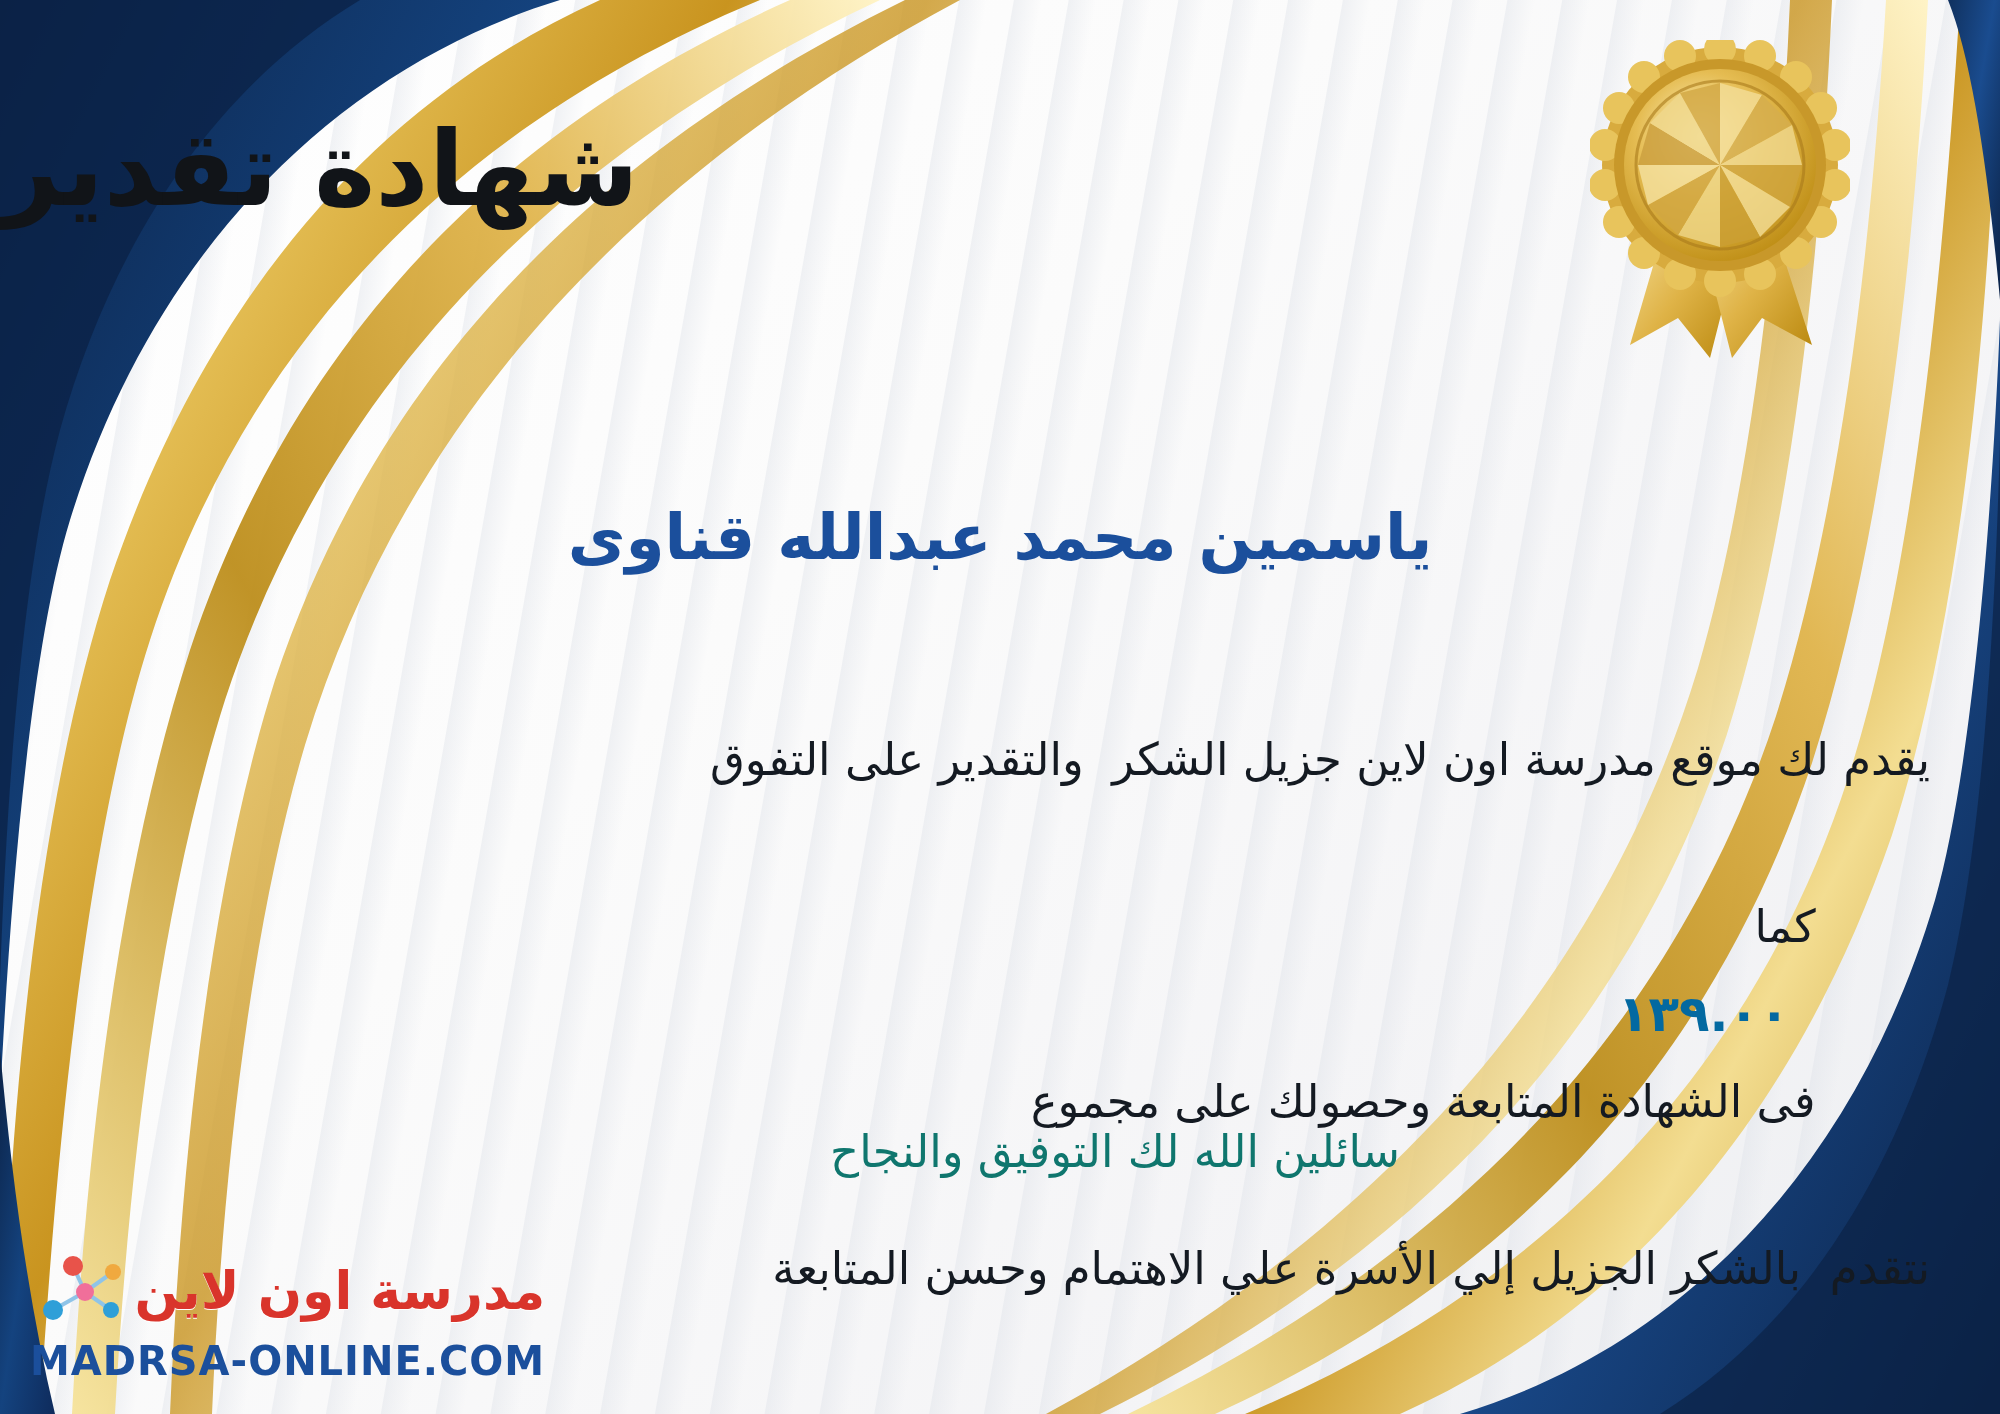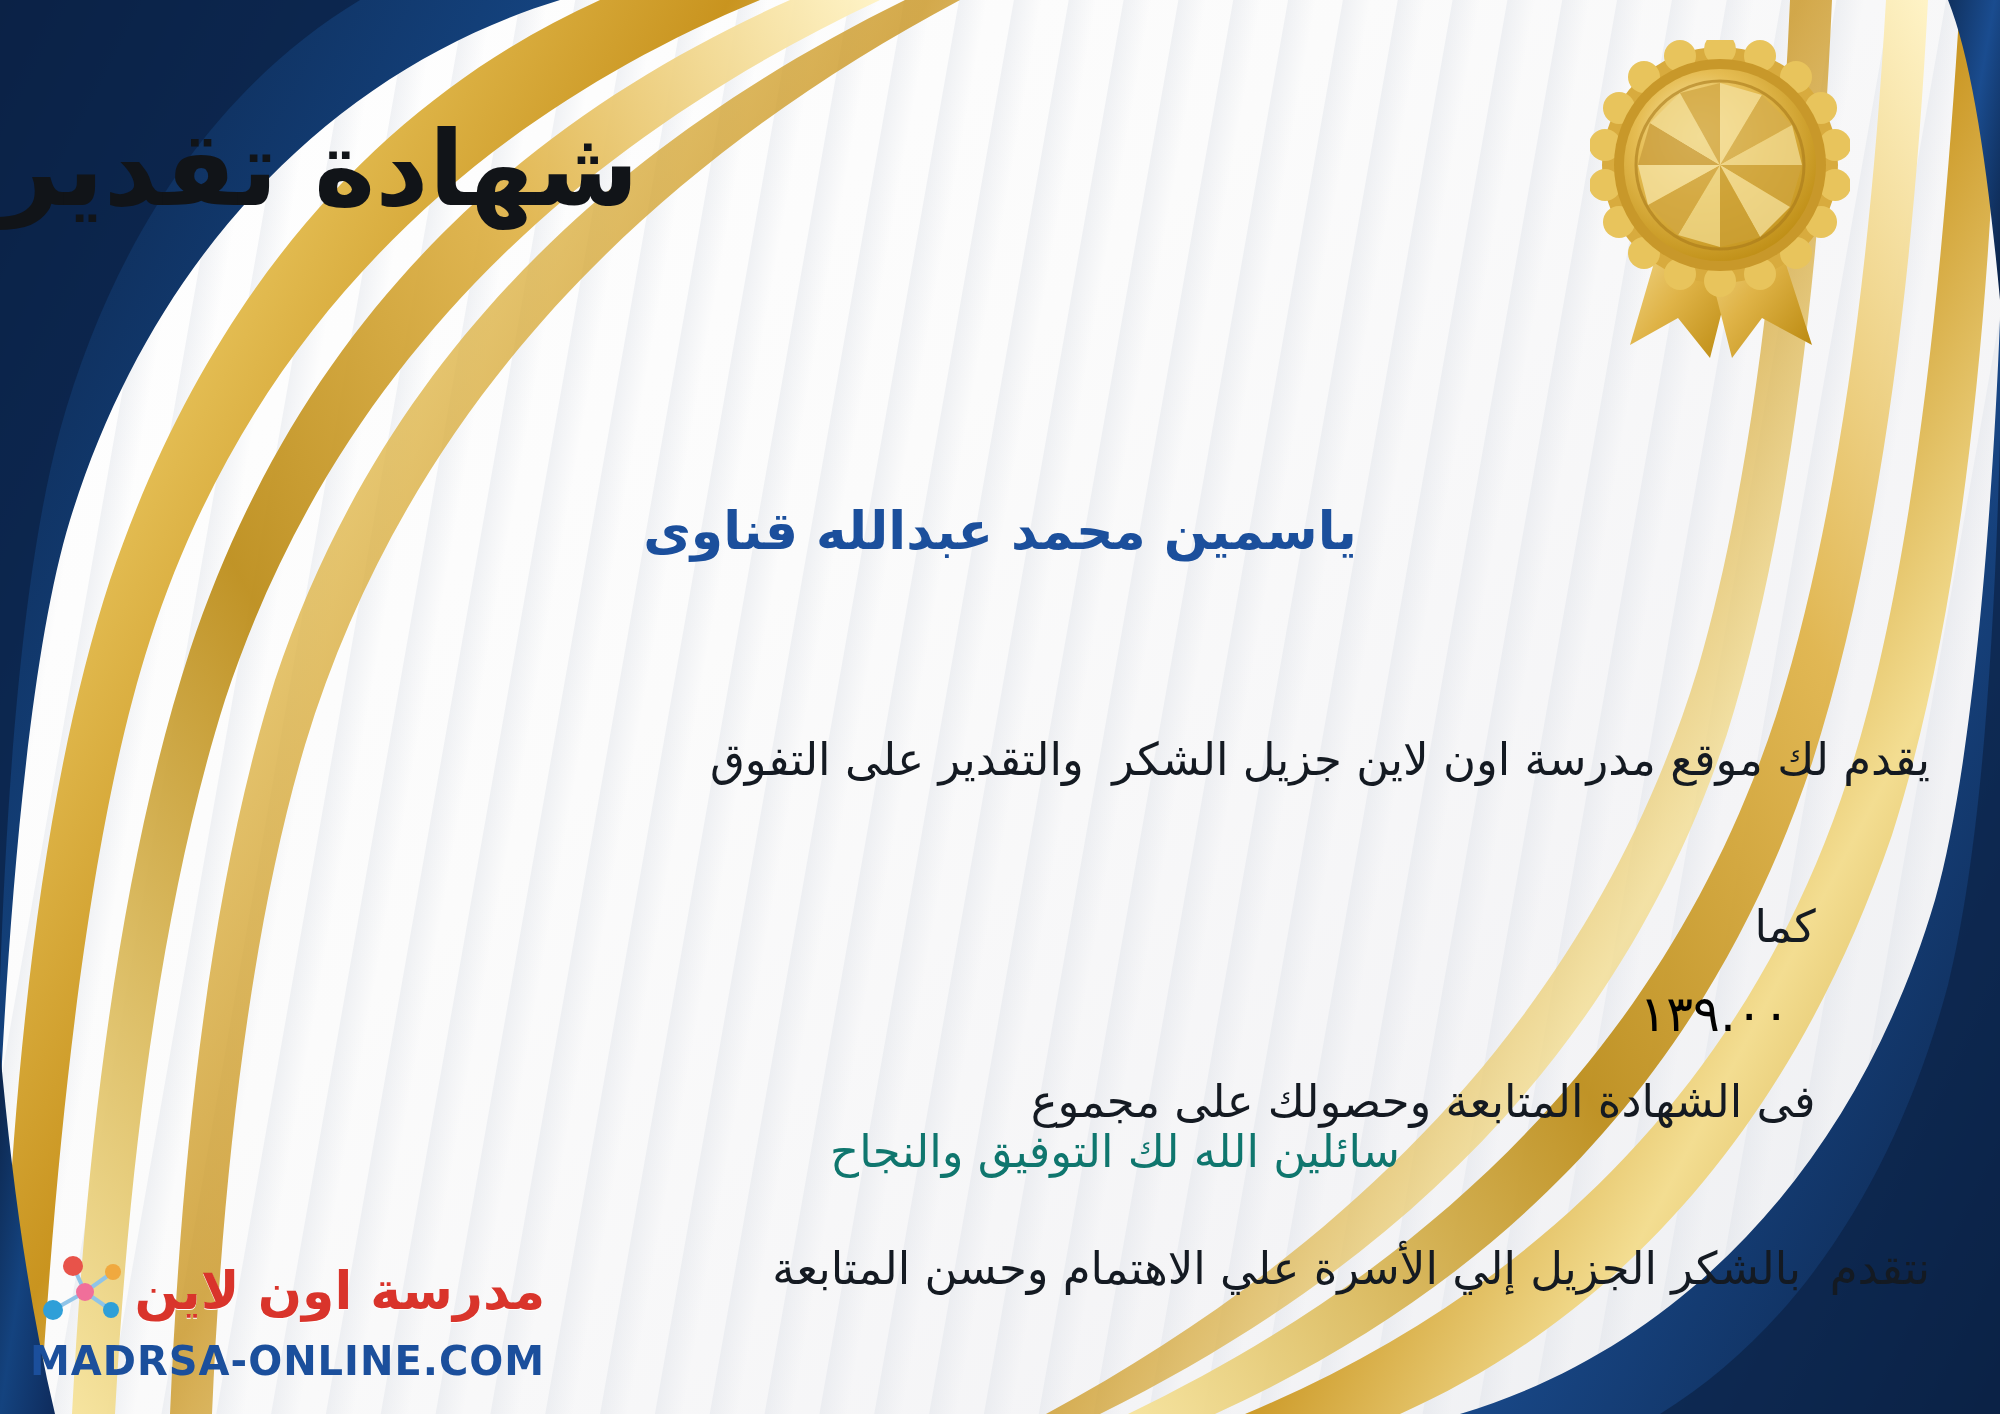--- a/index.html
+++ b/index.html
@@ -60,38 +60,38 @@
     color: #111418;
     letter-spacing: 1px;
     line-height: 1.1;
   }
   .recipient {
     position: absolute;
     top: 500px;
     left: 0;
     right: 0;
     text-align: center;
-    font-size: 52px;
+    font-size: 63px;
     font-weight: 700;
     color: #1b4f9c;
     line-height: 1.2;
   }
   .body-text {
     position: absolute;
     top: 718px;
     left: 300px;
     right: 70px;
     font-size: 45px;
     color: #141a22;
     line-height: 1.85;
   }
   .body-line { display: block; white-space: pre-wrap; }
   .score {
-    font-weight: 400;
-    color: #000000;
+    font-weight: 700;
+    color: #0369a1;
     font-size: 50px;
     padding: 0 26px;
   }
   .closing {
     position: absolute;
     top: 1125px;
     left: 300px;
     right: 70px;
     text-align: center;
     font-size: 45px;

